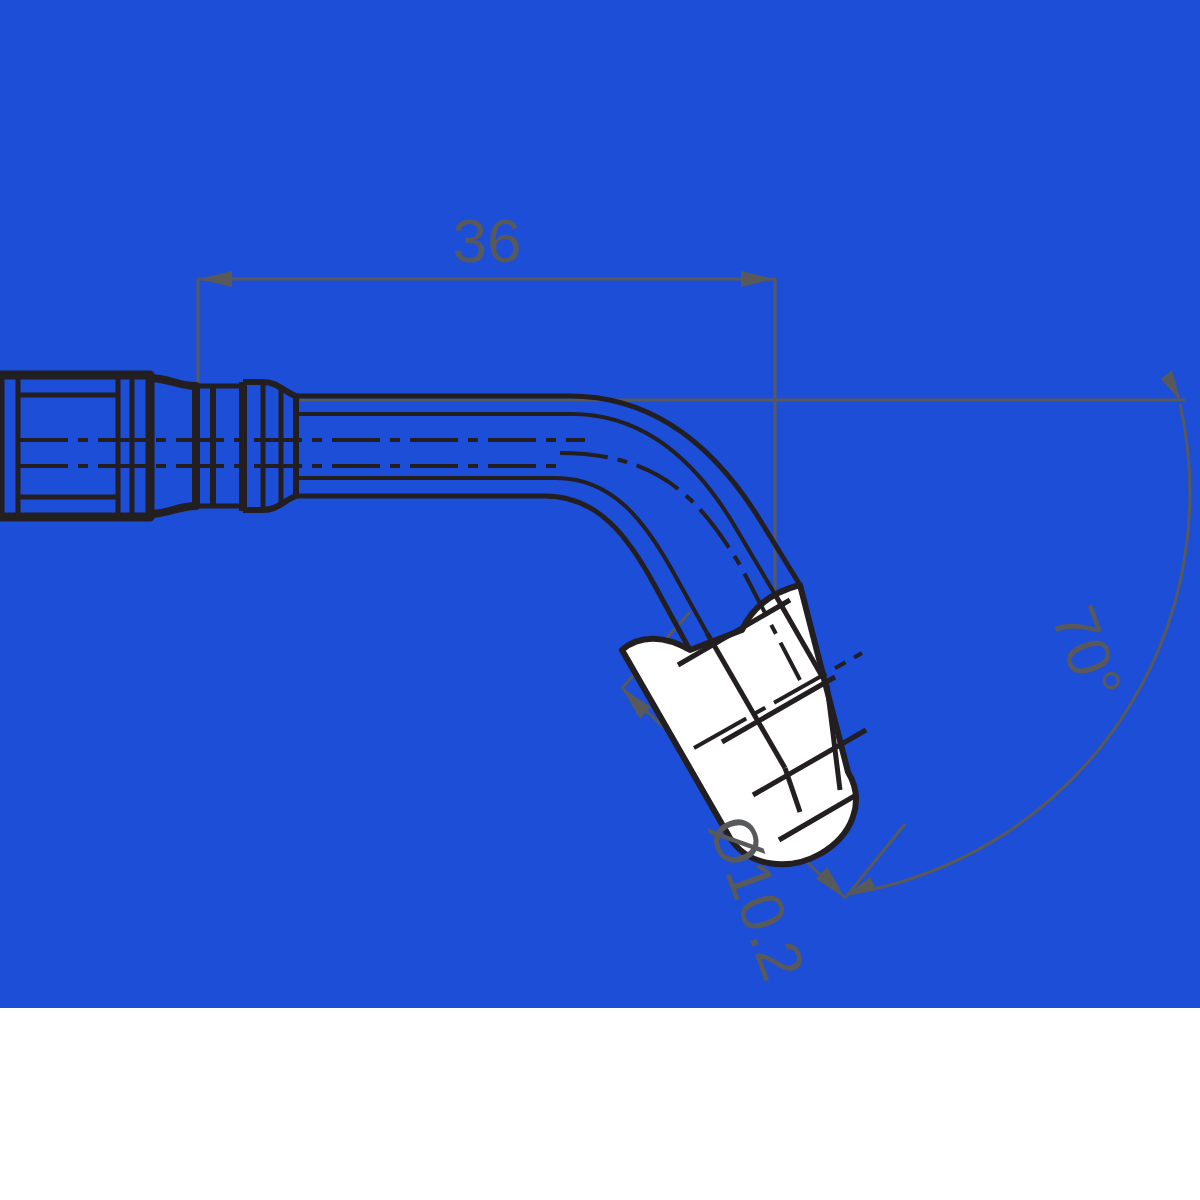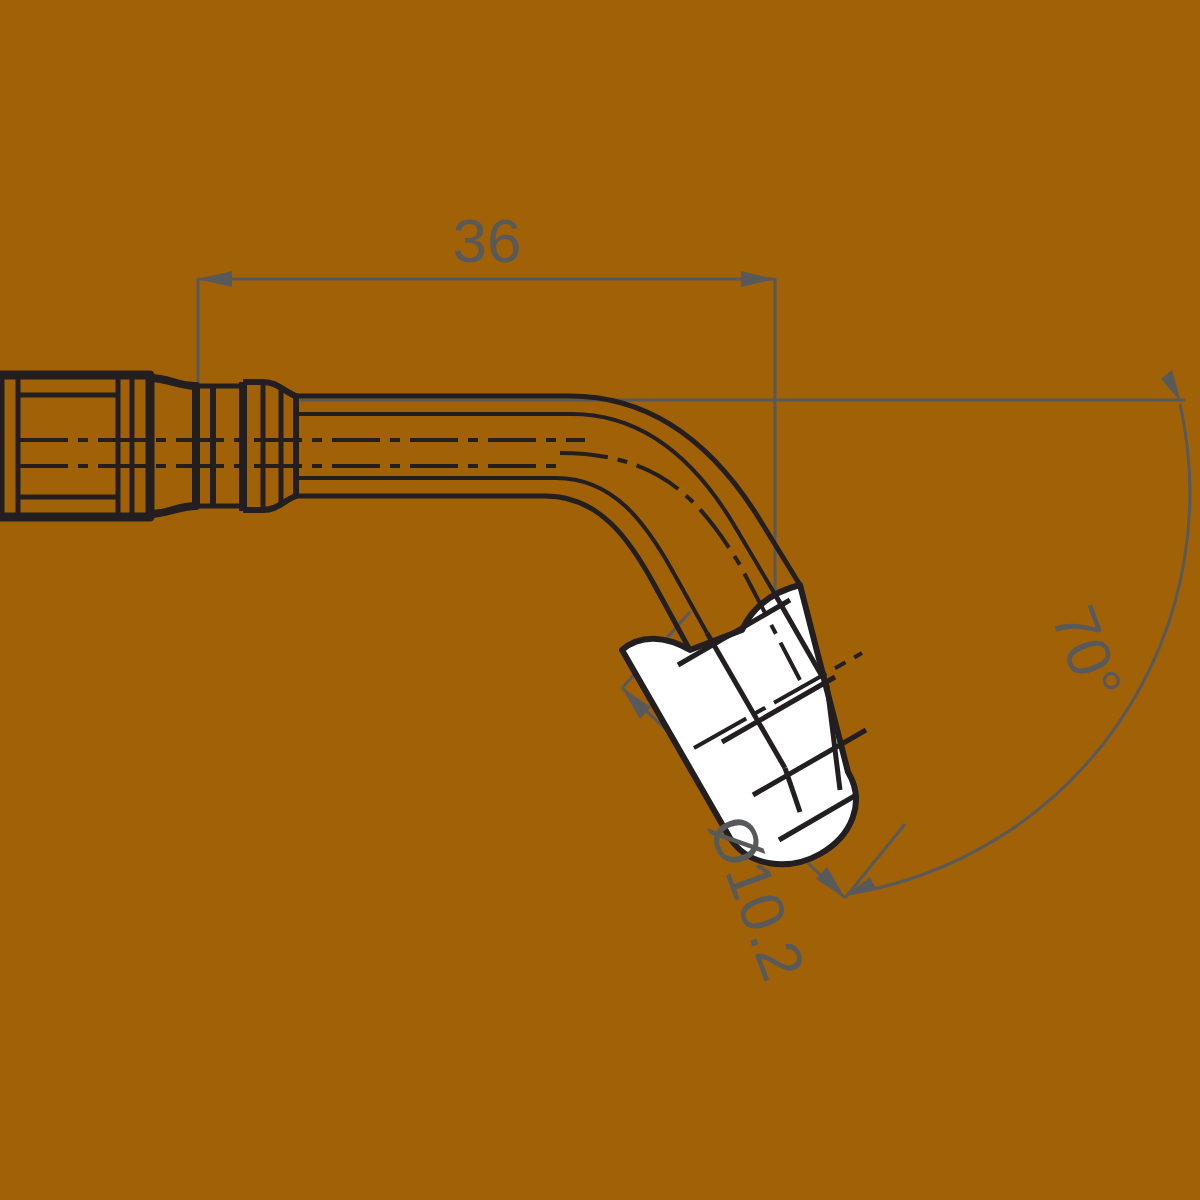--- a/index.html
+++ b/index.html
@@ -9,22 +9,22 @@
   }
   body {
     width: 1200px;
     height: 1200px;
     overflow: hidden;
     font-family: "Liberation Sans", sans-serif;
   }
   #drawing-root {
     position: relative;
     width: 1200px;
-    height: 1200px;
-    background: #a16207;
+    height: 1008px;
+    background: #1d4ed8;
   }
   svg.cad {
     position: absolute;
     left: 0;
     top: 0;
     width: 1200px;
     height: 1200px;
     display: block;
   }
   .dim-text {

